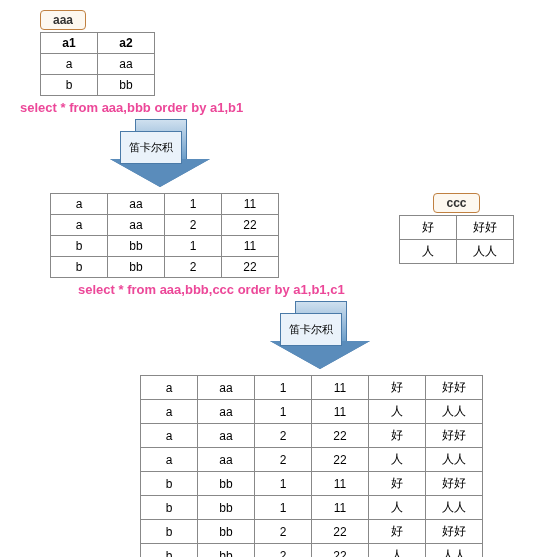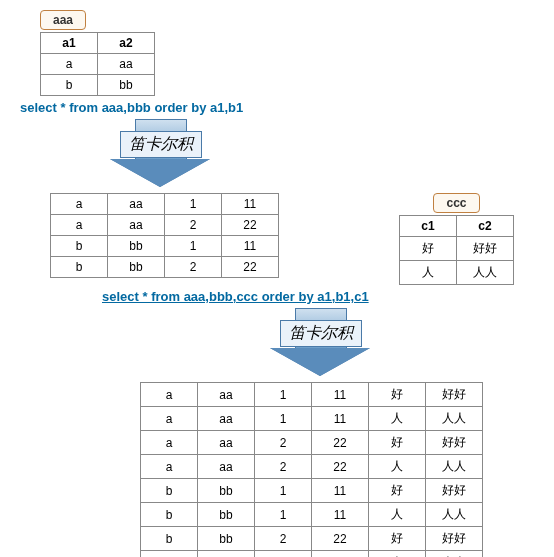--- a/index.html
+++ b/index.html
@@ -31,21 +31,21 @@
     padding: 3px 8px;
     text-align: center;
     min-width: 40px;
     font-size: 12px;
   }
   table.data th {
     font-weight: bold;
     background: #fff;
   }
   .sql {
-    color: #0369a1;
+    color: #ec4899;
     font-weight: bold;
     font-size: 13px;
     margin: 4px 0;
   }
   .arrow-wrap {
     position: relative;
     width: 120px;
     height: 70px;
     margin: 4px 0;
   }
@@ -79,25 +79,24 @@
     border-right: 50px solid transparent;
     border-top: 28px solid #4a7aa8;
     z-index: -1;
   }
   .arrow-label {
     position: absolute;
     left: 20px;
     top: 12px;
     background: #eaf2fa;
     border: 1px solid #4a7aa8;
-    padding: 2px 8px;
-    font-size: 16px;
+    padding: 8px 8px;
+    font-size: 11px;
     white-space: nowrap;
     z-index: 2;
-    font-style: italic;
   }
   .row { display: flex; align-items: flex-start; gap: 60px; }
   .col { display: flex; flex-direction: column; align-items: flex-start; }
 </style>
 </head>
 <body>
 
 <div class="row" style="margin-left:30px;">
   <div class="col">
     <div class="label-box">aaa</div>
@@ -154,38 +153,34 @@
           <td>bb</td>
           <td>2</td>
           <td>22</td>
         </tr>
   </tbody>
     </table>
   <div class="col">
     <div class="label-box" style="align-self:center;text-align:center;">ccc</div>
     <table class="data">
       <tbody>
-          <tr>
-        <th>c1</th>
-        <th>c2</th>
-      </tr>
       <tr>
             <td>好</td>
             <td>好好</td>
           </tr>
       <tr>
             <td>人</td>
             <td>人人</td>
           </tr>
     </tbody>
       </table>
   </div>
 </div>
 
-<div class="sql" style="margin-left:92px;text-decoration:underline;">select * from aaa,bbb,ccc order by a1,b1,c1</div>
+<div class="sql" style="margin-left:68px;">select * from aaa,bbb,ccc order by a1,b1,c1</div>
 
 <div class="arrow-wrap" style="margin-left:250px;">
   <div class="arrow-shaft"></div>
   <div class="arrow-head"></div>
   <div class="arrow-label">笛卡尔积</div>
 </div>
 
 <table class="data" style="margin-left:130px;">
   <tbody>
       <tr>

